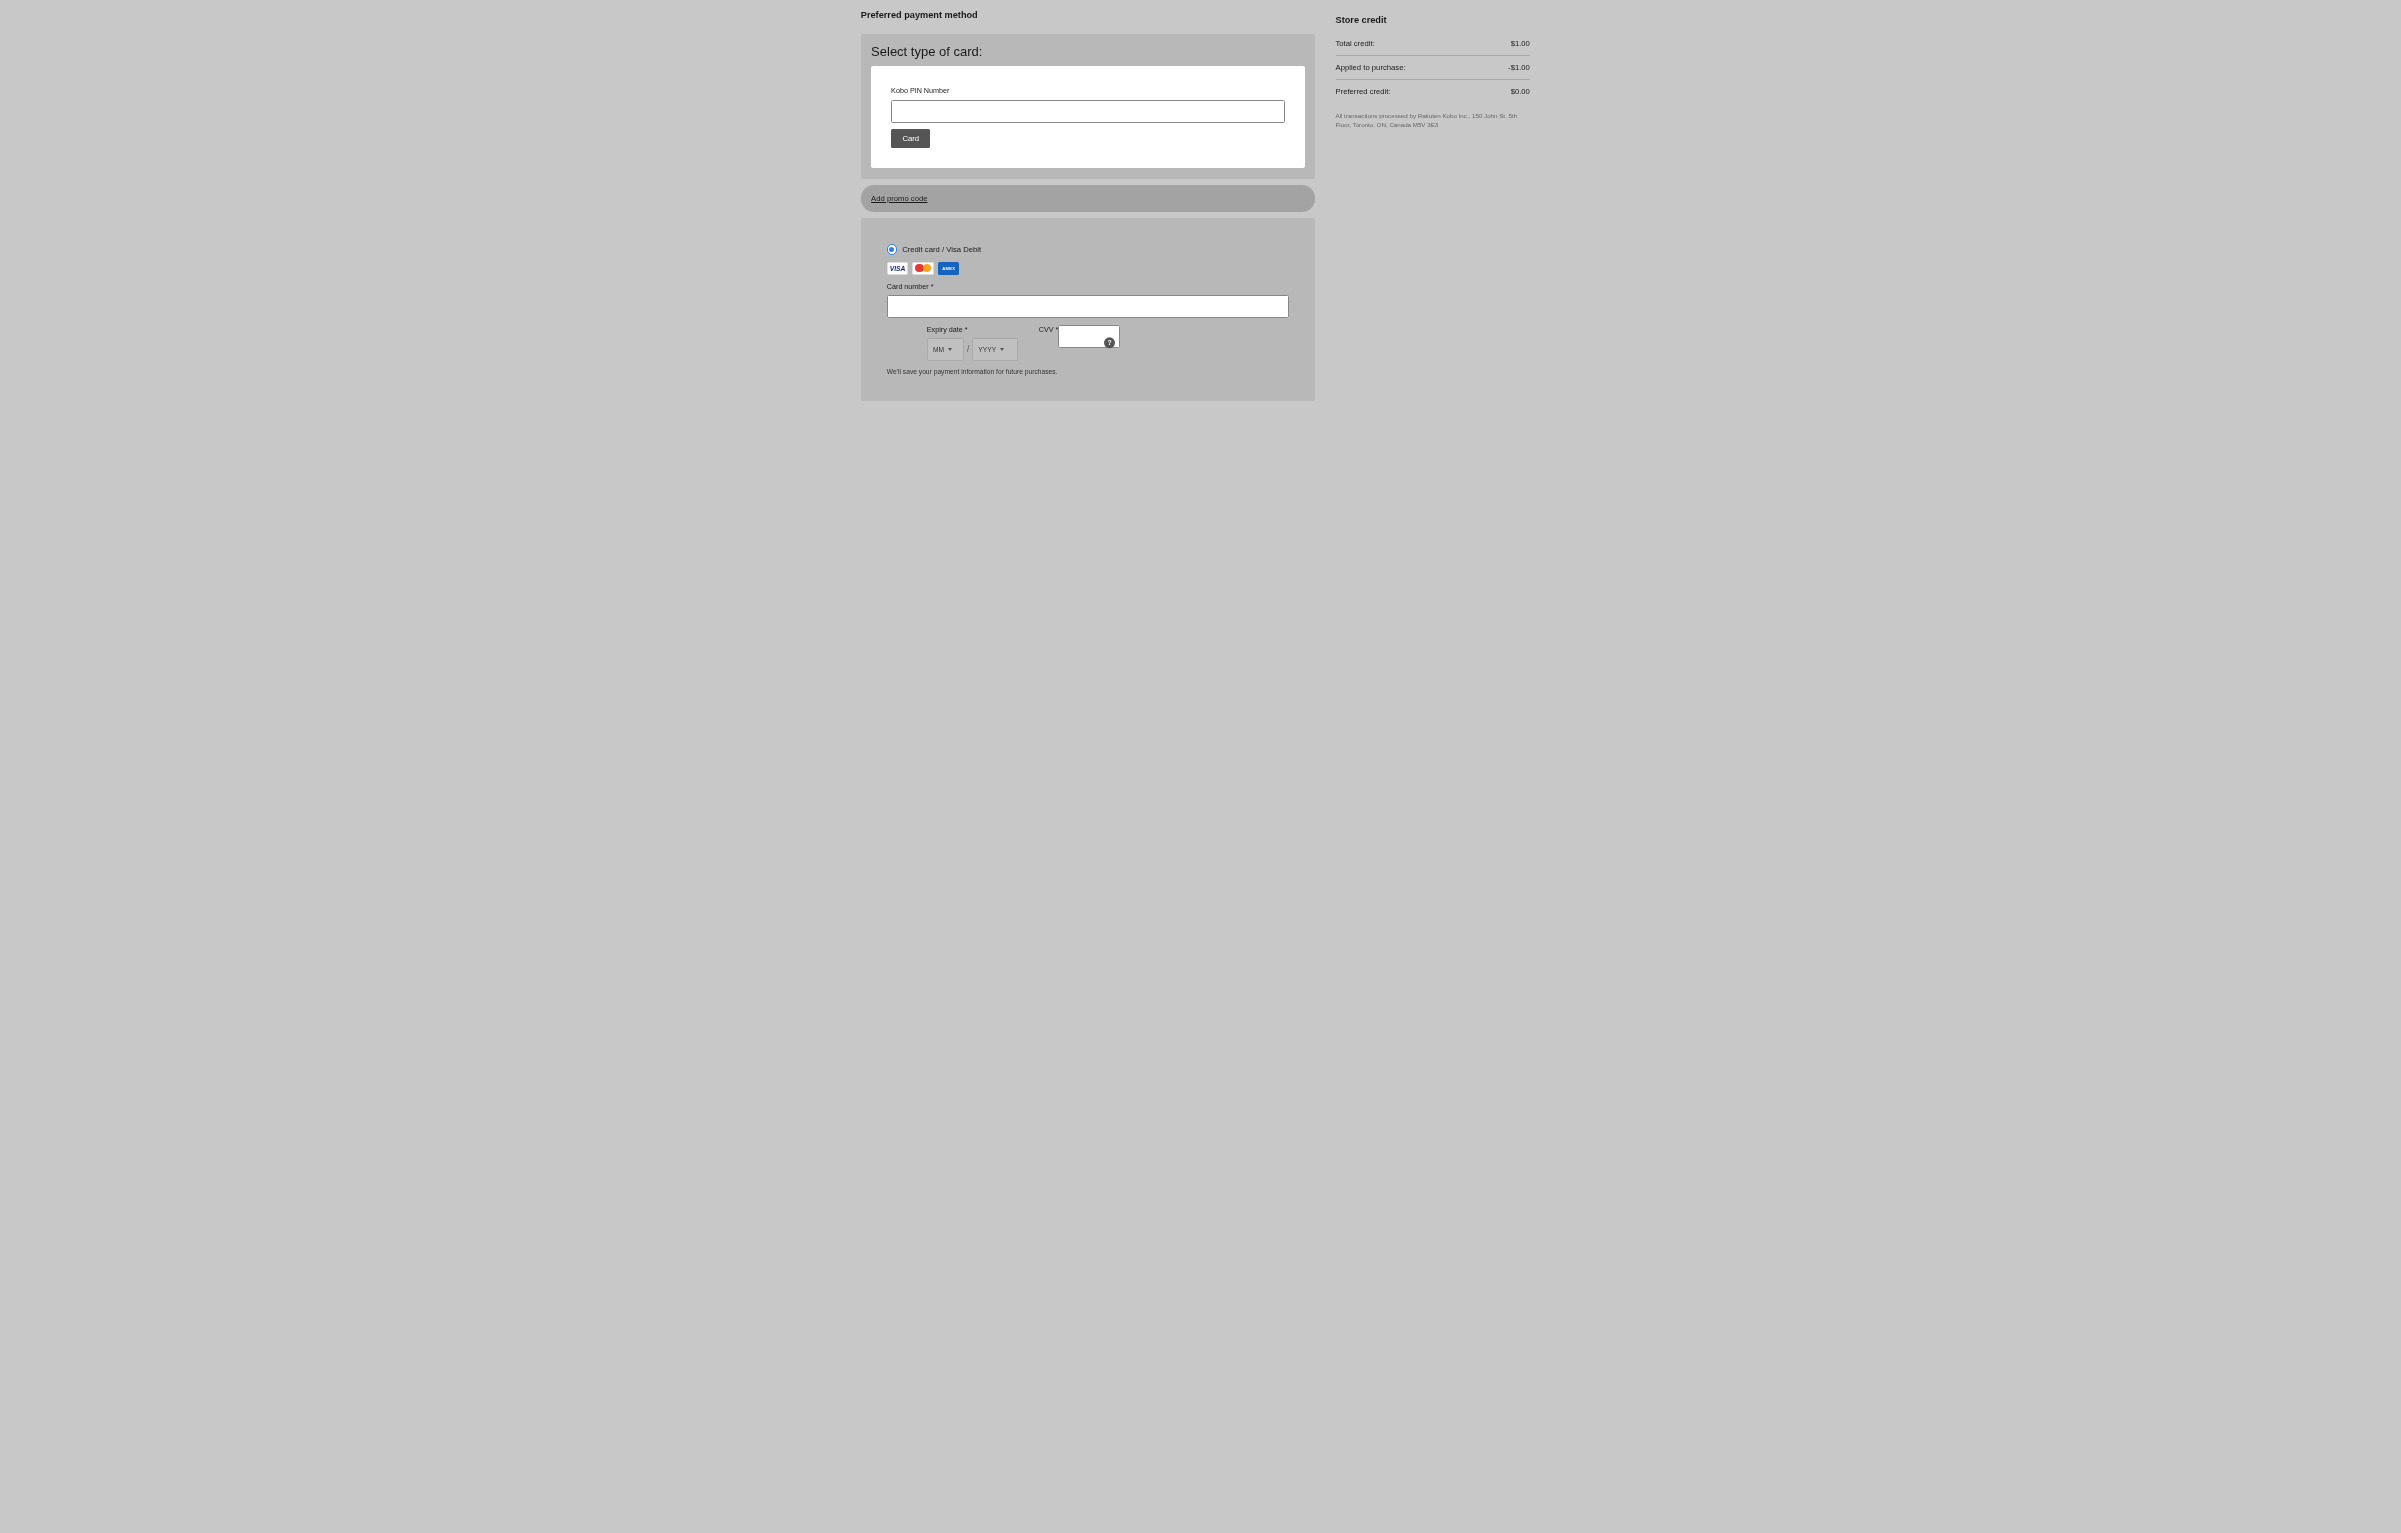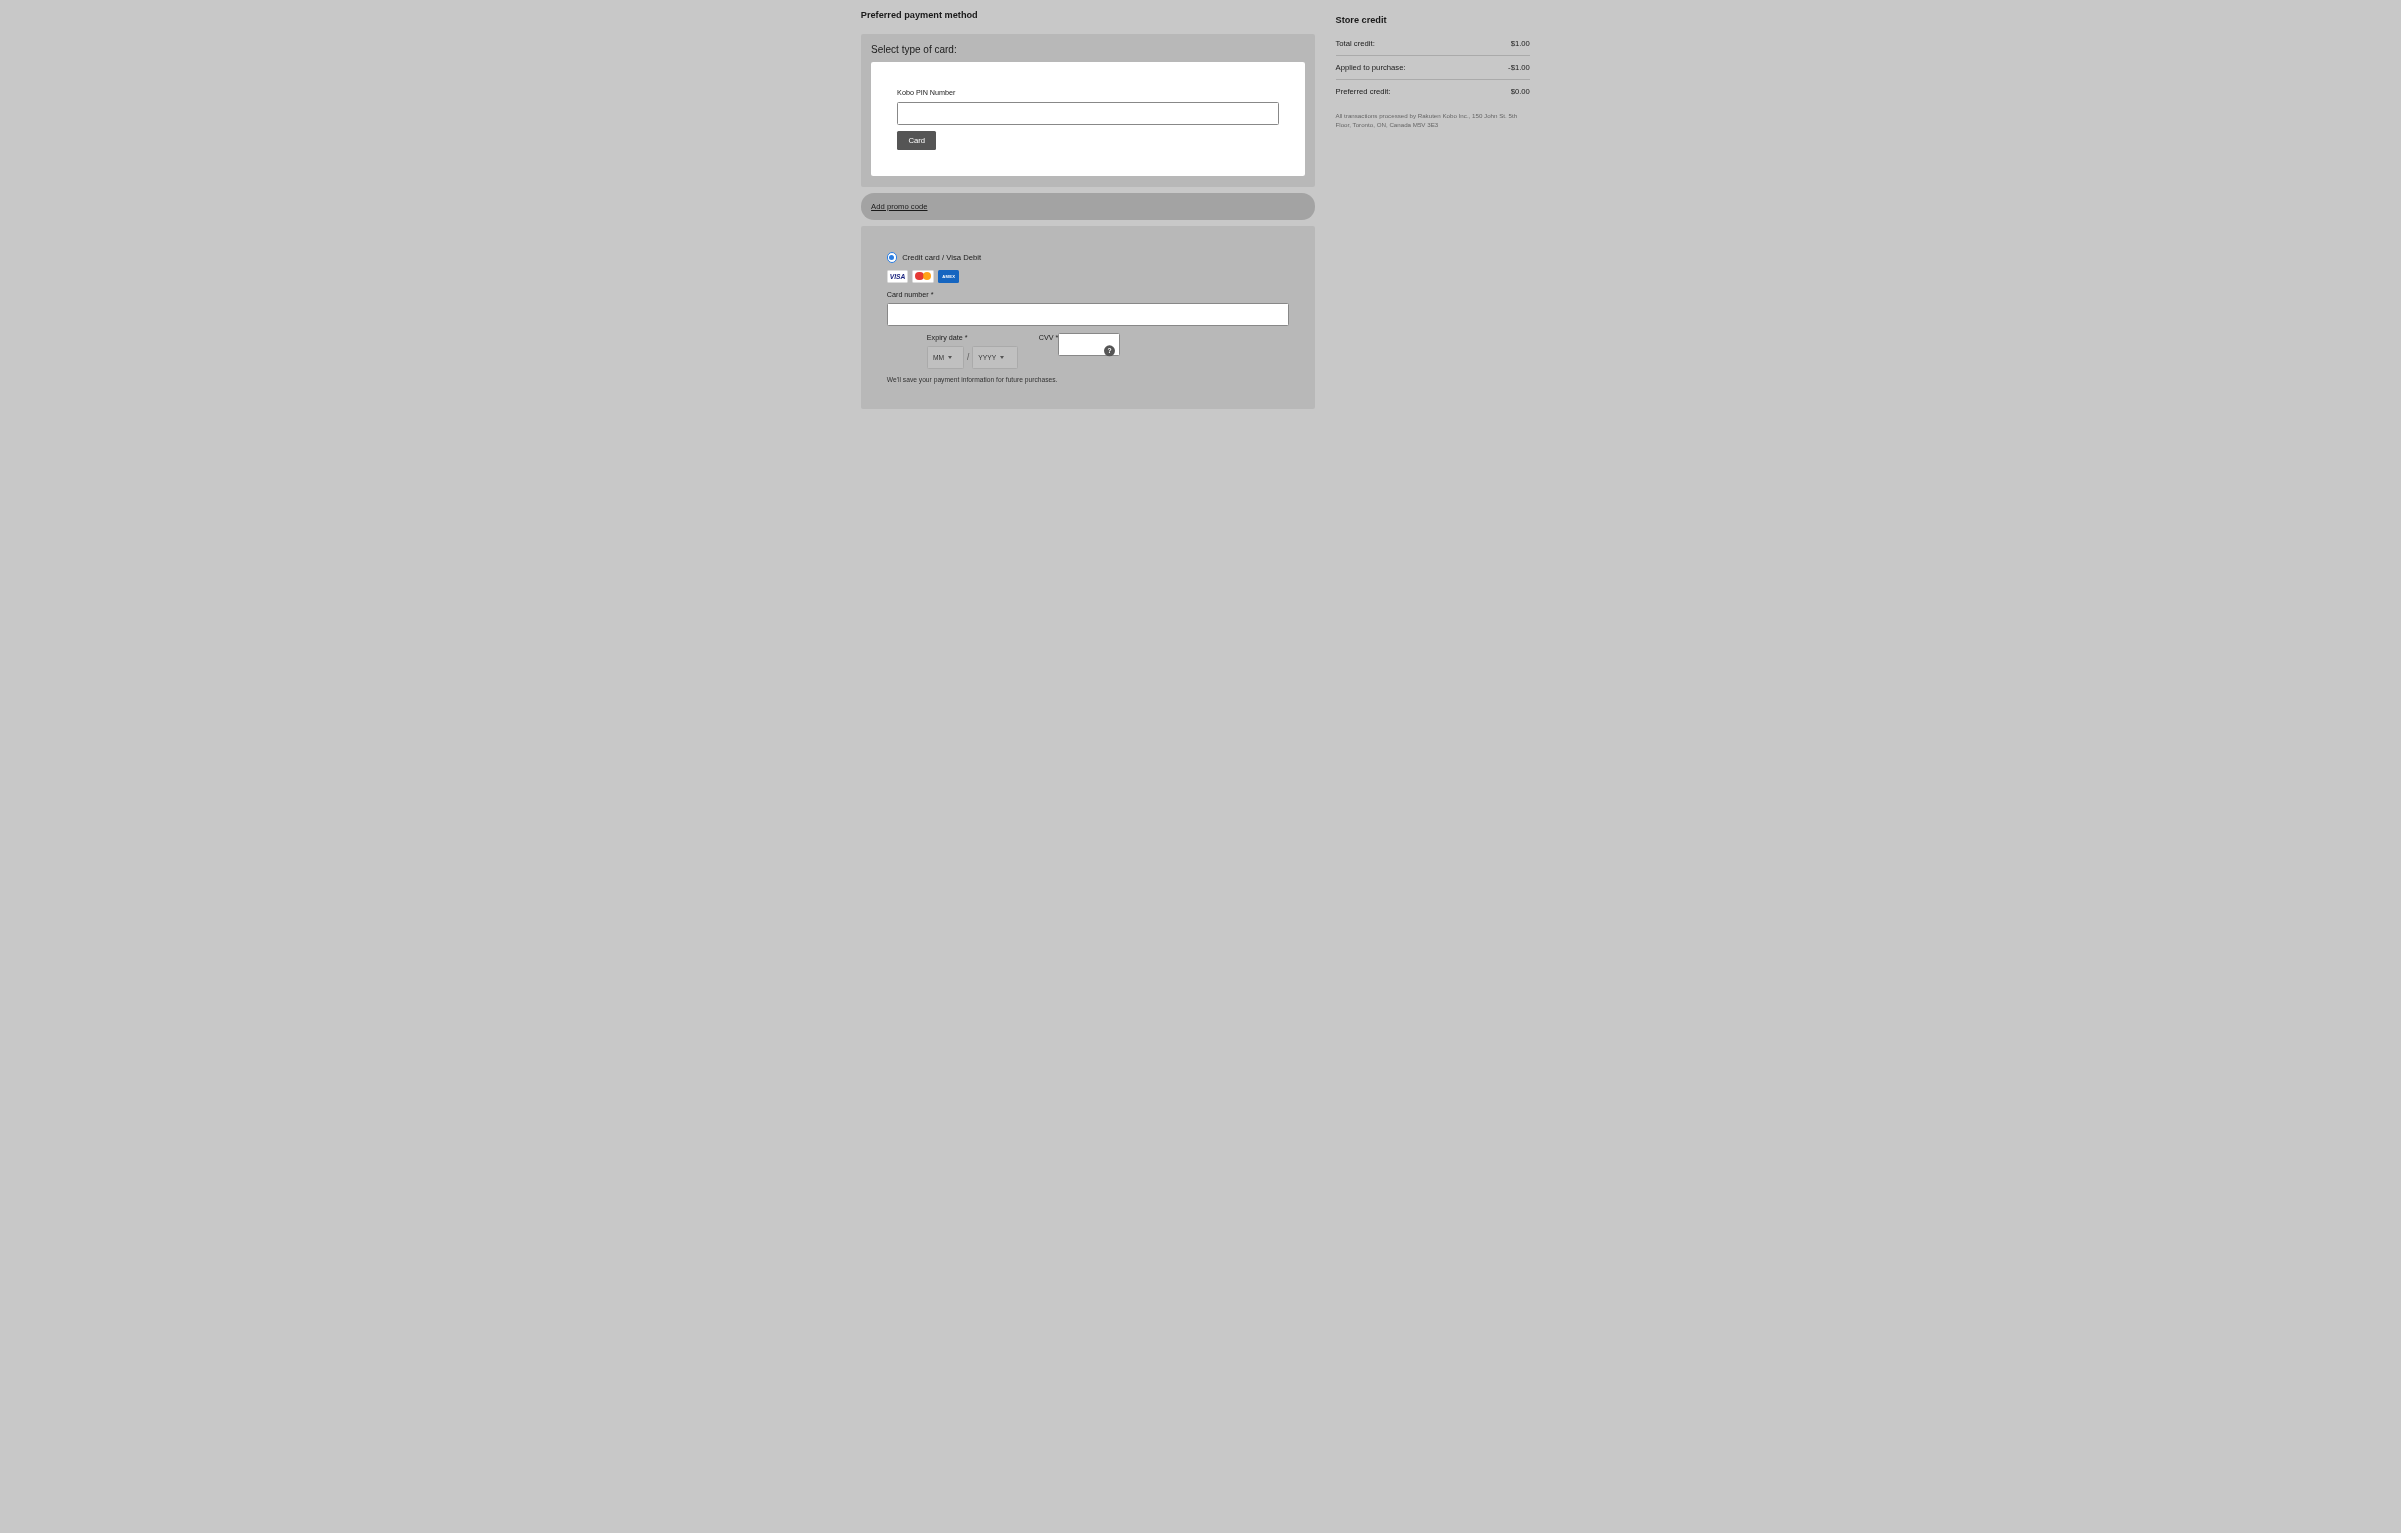--- a/index.html
+++ b/index.html
@@ -37,21 +37,21 @@
       margin-bottom: 7.2px;
     }
 
     
     .card-panel {
       background-color: #b8b8b8;
       border-radius: 2.1px;
       padding: 10.3px;
     }
     .card-type-label {
-      font-size: 10px;
+      font-size: 13px;
       color: #1a1a1a;
       margin-bottom: 7.2px;
     }
     .card-options {
       display: flex;
       gap: 5.1px;
       background-color: #c0c0c0;
       padding: 7.2px;
       border-radius: 2.1px;
       margin-bottom: 8.2px;
@@ -94,21 +94,21 @@
       color: #1a237e;
       font-size: 9.2px;
       font-weight: 700;
       font-style: italic;
     }
 
     
     .pin-section {
       background: white;
       border-radius: 2.1px;
-      padding: 26px;
+      padding: 20px;
     }
     .pin-label {
       font-size: 7.2px;
       color: #1a1a1a;
       margin-bottom: 5.1px;
     }
     .pin-input {
       width: 100%;
       height: 22.6px;
       border: 0.5px solid #888;

